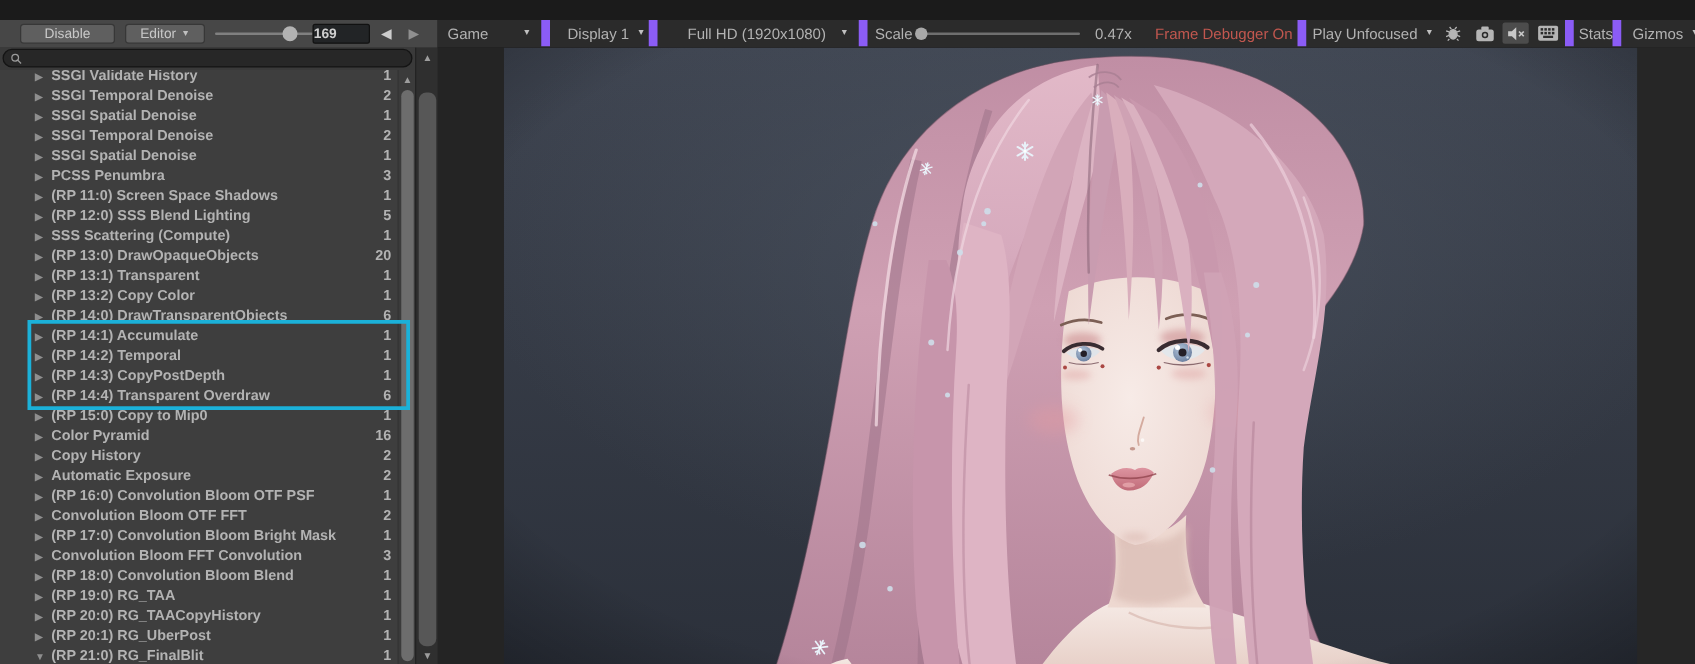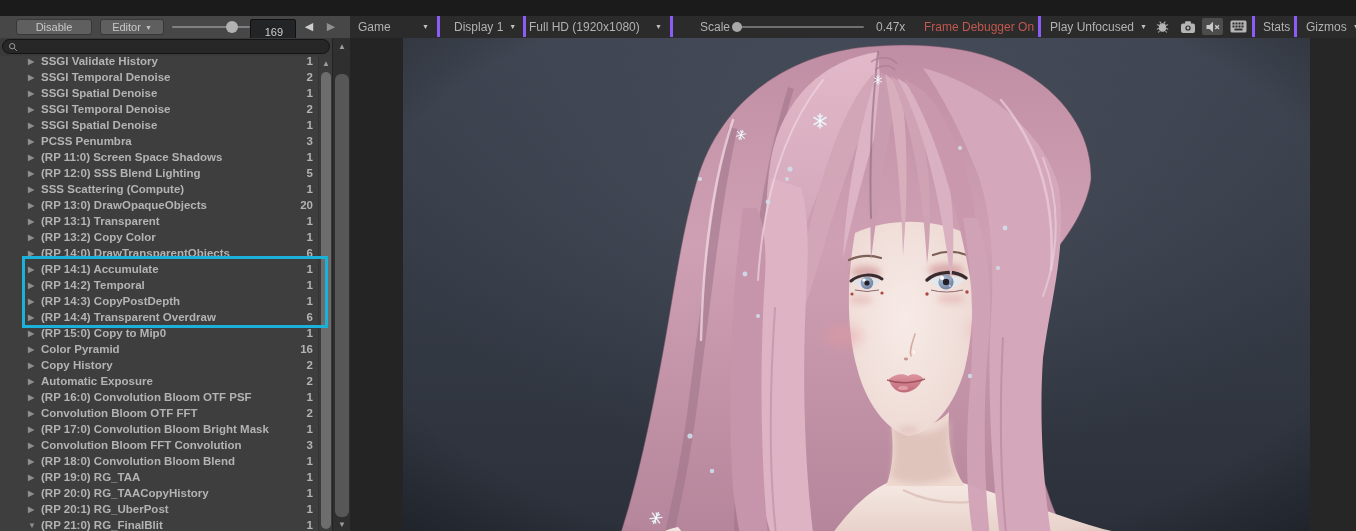--- a/index.html
+++ b/index.html
@@ -8,31 +8,31 @@
   
   .fd-toolbar{position:absolute;left:0;top:0;width:350px;height:22px;background:#474747;
               border-bottom:1px solid #2a2a2a;}
   .btn{position:absolute;top:3px;height:16px;background:#5f5f5f;border:1px solid #373737;
        border-radius:3px;color:#c9c9c9;font-size:11px;display:flex;align-items:center;
        justify-content:center;gap:4px;box-sizing:border-box;cursor:default;}
   .caret{font-size:7px;color:#c0c0c0;line-height:1;}
   .slider-track{position:absolute;background:#808080;height:2px;border-radius:1px;}
   .slider-knob{position:absolute;width:12px;height:12px;border-radius:50%;background:#b2b2b2;}
   .frame-field{position:absolute;left:250px;top:3px;width:46px;height:16px;background:#222426;
-               border:1px solid #111;border-radius:2px;color:#cfcfcf;font-size:11px;text-align:right;
-               font-family:"Liberation Sans",sans-serif;box-sizing:border-box;padding:12px;}
+               border:1px solid #111;border-radius:2px;color:#cfcfcf;font-size:11px;text-align:left;
+               font-family:"Liberation Sans",sans-serif;box-sizing:border-box;padding:0;font-weight:bold;}
   .step-btn{position:absolute;top:1px;width:18px;height:19px;display:flex;align-items:center;
             justify-content:center;font-size:11px;color:#cdcdcd;}
   .step-btn.dim{color:#8f8f8f;}
 
   .game-toolbar{position:absolute;left:350px;top:0;right:0;height:22px;background:#2b2b2b;
                 border-bottom:1px solid #161616;color:#b2b2b2;font-size:12px;}
   .gt-item{position:absolute;top:0;height:21px;display:flex;align-items:center;gap:6px;
            padding:0 8px;box-sizing:border-box;white-space:nowrap;}
-  .gt-sep{border-right:3px solid #8b5cf6;justify-content:space-between;}
+  .gt-sep{border-right:7px solid #8b5cf6;justify-content:space-between;}
   .icon-btn{position:absolute;top:2px;width:21px;height:17px;display:flex;align-items:center;
             justify-content:center;border-radius:2px;}
   .icon-btn.active{background:#4c4c4c;}
   .icon-btn svg{display:block;}
 
   
   .left-panel{position:absolute;left:0;top:22px;width:350px;height:509px;background:#3e3e3e;overflow:hidden;}
   .search-row{position:absolute;left:0;top:0;width:332px;height:18px;background:#3a3a3a;z-index:6;}
   .search-box{position:absolute;left:2px;top:1px;width:328px;height:15px;background:#272727;
               border:1px solid #141414;border-radius:8px;box-sizing:border-box;display:flex;align-items:center;}
@@ -90,21 +90,21 @@
 
   <div class="game-toolbar">
     <div class="gt-item gt-sep" style="left:0;width:90px;">
       <span>Game</span>
       <span class="caret" style="margin-left:auto;">▼</span>
     </div>
     <div class="gt-item gt-sep" style="left:96px;width:80px;">
       <span>Display 1</span>
       <span class="caret">▼</span>
     </div>
-    <div class="gt-item gt-sep" style="left:171px;width:152px;">
+    <div class="gt-item gt-sep" style="left:192px;width:152px;">
       <span>Full HD (1920x1080)</span>
       <span class="caret">▼</span>
     </div>
     <div class="gt-item" style="left:342px;width:42px;align-items:center;">
       <span>Scale</span>
     </div>
     <div class="slider-track" style="left:386px;top:10px;width:128px;background:#6f6f6f;"></div>
     <div class="slider-knob" style="left:382px;top:6px;width:10px;height:10px;background:#a8a8a8;"></div>
     <div class="gt-item" style="left:518px;width:46px;">
       <span>0.47x</span>

